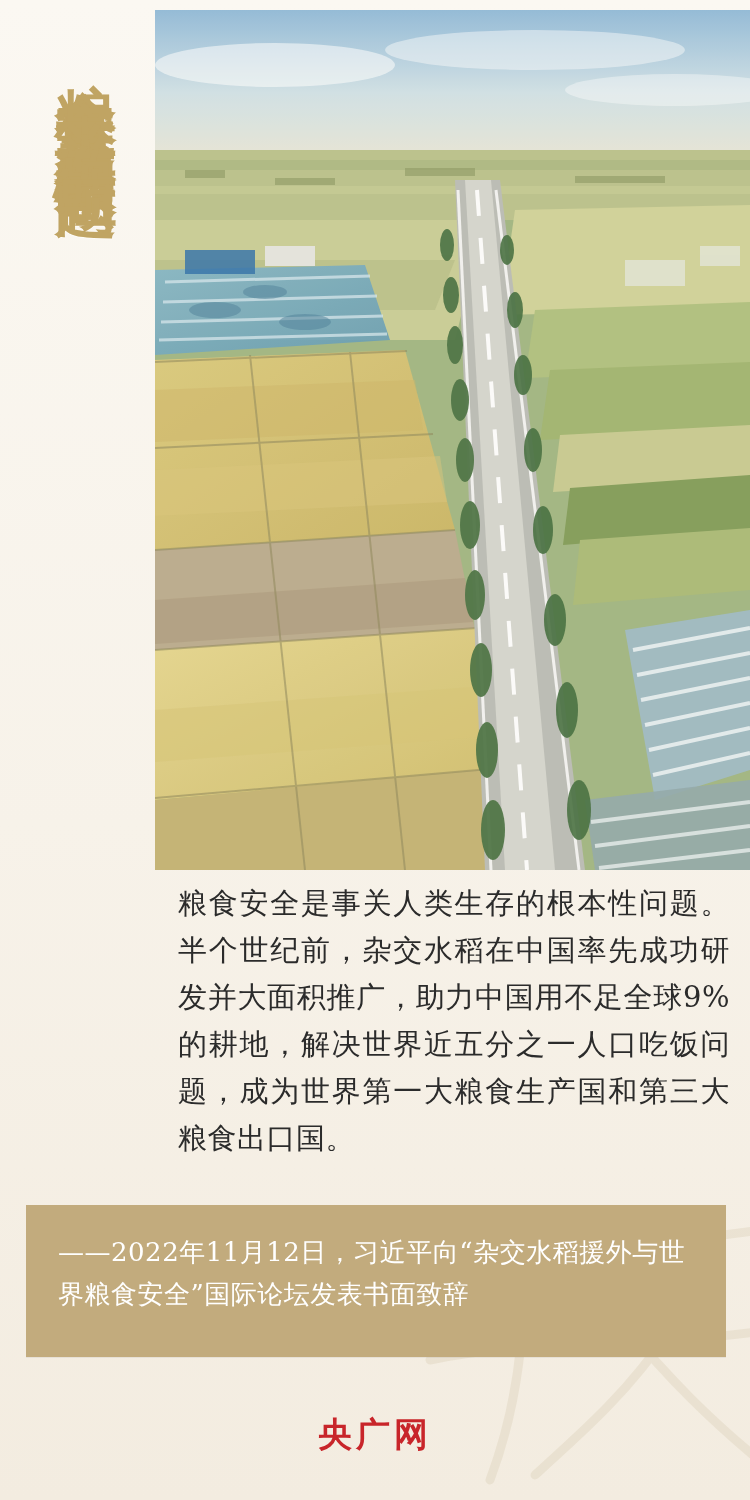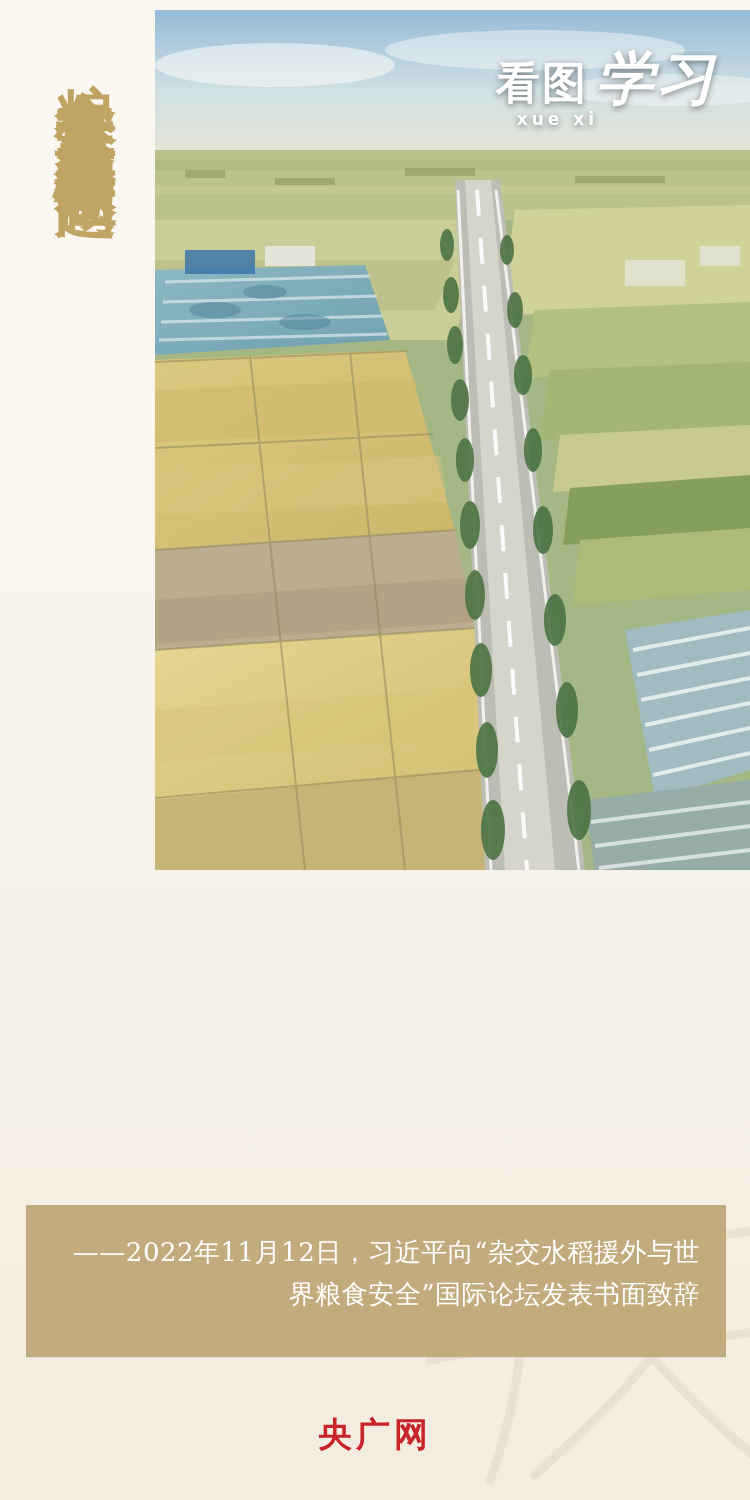--- a/index.html
+++ b/index.html
@@ -123,21 +123,20 @@
 
   
   .quote-band {
     position: absolute;
     left: 26px;
     top: 1205px;
     width: 700px;
     height: 152px;
     background: #c2ab7d;
     box-shadow: 0 1px 0 rgba(0,0,0,.05);
-    text-align: right;
   }
   .quote-band .qtext {
     position: absolute;
     left: 32px;
     top: 26px;
     right: 26px;
     color: #ffffff;
     font-family: "DejaVu Serif", "Liberation Serif", serif;
     font-size: 26px;
     line-height: 1.62;
@@ -322,28 +321,22 @@
           <ellipse cx="400" cy="610" rx="11" ry="26"></ellipse>
           <ellipse cx="412" cy="700" rx="11" ry="28"></ellipse>
           <ellipse cx="424" cy="800" rx="12" ry="30"></ellipse>
         </g>
 
         <rect x="0" y="0" width="595" height="860" fill="#f3e7c9" opacity=".07"></rect>
       </g>
     </svg>
   </div>
 
-  <div class="logo">
-    <div class="row1">
-      <span class="kantu">看图</span>
-      <span class="xuexi-cn">学习</span>
-    </div>
-    <div class="pinyin">xue xi</div>
-  </div>
-
+
+  <div class="body-text">粮食安全是事关人类生存的根本性问题。半个世纪前，杂交水稻在中国率先成功研发并大面积推广，助力中国用不足全球9%的耕地，解决世界近五分之一人口吃饭问题，成为世界第一大粮食生产国和第三大粮食出口国。</div>
 
   <div class="quote-band">
     <div class="qtext">——2022年11月12日，习近平向“杂交水稻援外与世界粮食安全”国际论坛发表书面致辞</div>
   </div>
 
   <div class="footer-brand">央广网</div>
 
 </div>
 
 </body></html>

